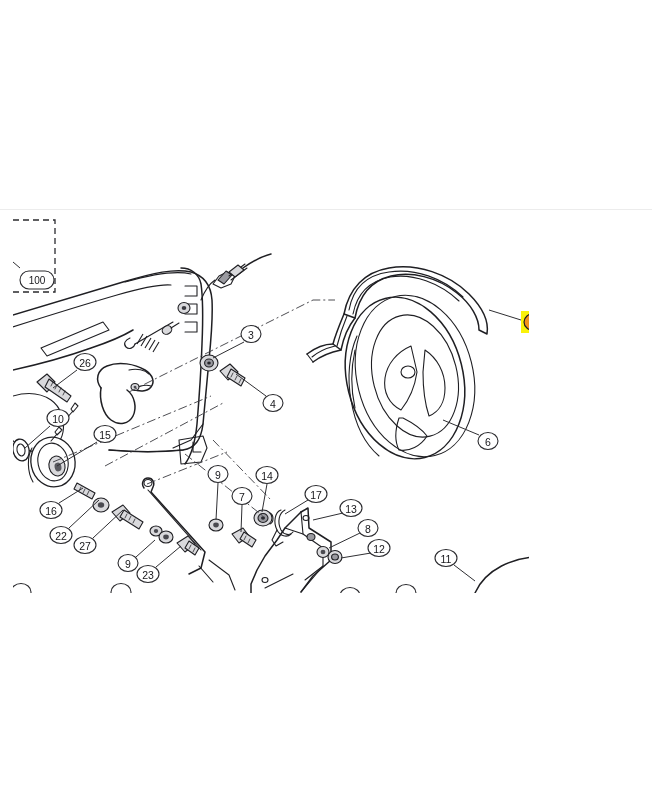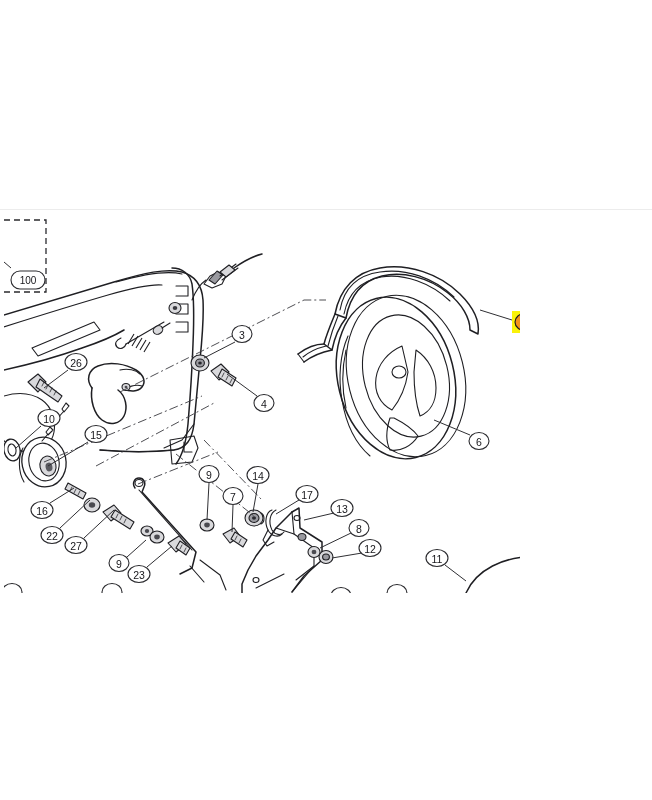--- a/index.html
+++ b/index.html
@@ -26,21 +26,21 @@
   #top-rule {
     position: absolute;
     left: 0;
     top: 209px;
     width: 652px;
     height: 1px;
     background: #ececec;
   }
   #diagram-stage {
     position: absolute;
-    left: 4px;
+    left: 13px;
     top: 210px;
     width: 516px;
     height: 383px;
     overflow: hidden;
     background: #bef264;
   }
   #diagram-svg {
     display: block;
     position: absolute;
     left: 0;

